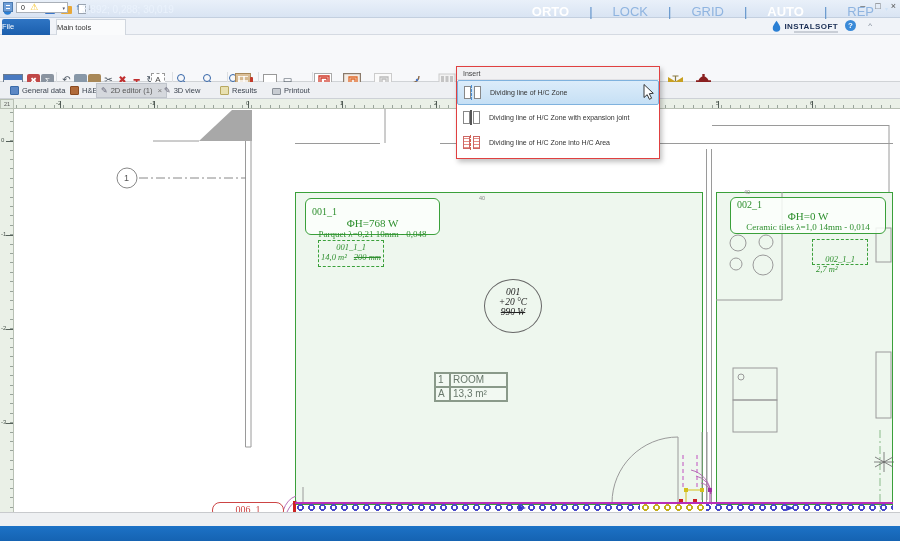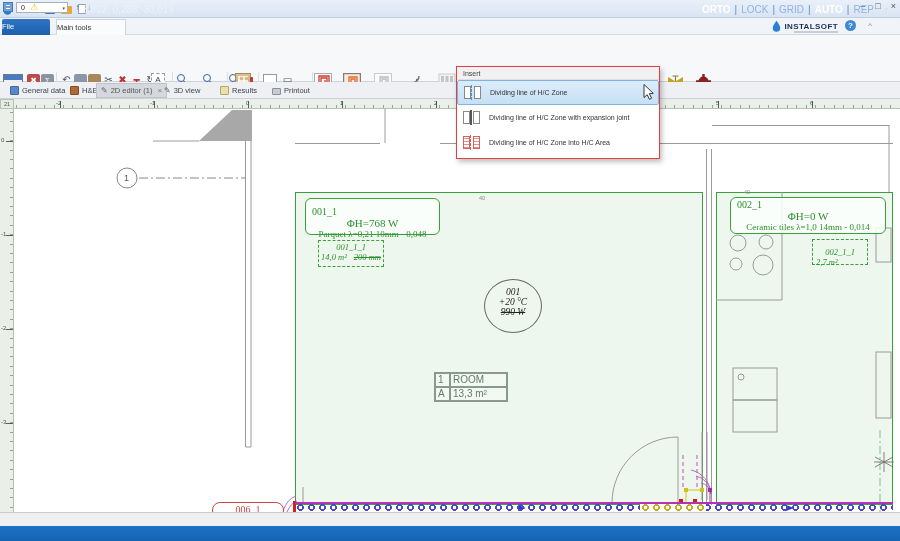--- a/index.html
+++ b/index.html
@@ -98,21 +98,21 @@
   .ltab{display:flex;align-items:center;gap:2px;padding:0 3px;font-size:6px;color:#333;border:1px solid #c4c8cc;border-bottom:none;background:#f2f3f5;white-space:nowrap}
   .ltab.active{background:#fff;font-weight:bold}
   .lt-on{color:#e8a800;font-size:6px}
   .lt-off{color:#cc2222;font-size:6px}
   .ltmore{left:864px;top:514px;font-size:6px;color:#556}
   .monico{left:876px;top:513.5px;width:16px;height:11px;background:linear-gradient(#7ec8d8,#3a88b8);border:1px solid #2a6888;border-radius:1px}
   
   #statusbar{left:0;top:526px;width:900px;height:15px;background:linear-gradient(#1d72c6,#1563b2);color:#fff;z-index:50}
   .warnico{left:30px;top:3px;color:#f4c020;font-size:9px;line-height:9px}
   .coords{left:82px;top:4px;font-size:10px;color:#eaf2fc}
-  .modes{right:26px;top:4px;display:flex;gap:4px;font-size:10px}
+  .modes{right:26px;top:4px;display:flex;gap:20px;font-size:13px}
   .mode{color:#8fb4e0}
   .mode.on{color:#fff;font-weight:bold}
   .msep{color:#5b8fc9}
   .modearr{right:12px;top:5px;font-size:6px;color:#cfe2f6}
   
   .ricon{display:block}
 </style>
 </head>
 <body>
 
@@ -449,21 +449,21 @@
       <span>14,0 m²</span>
       <span style="text-decoration:line-through">200 mm</span>
     </div>
   </div>
 
   <div class="abs annbox" style="left:730px;top:98px;width:156px;height:37px;padding-top:1px">
     <div style="font-size:10px;text-align:left;padding-left:6px">002_1</div>
     <div style="font-size:11px">ΦH=0 W</div>
     <div style="font-size:9px">Ceramic tiles λ=1,0 14mm - 0,014</div>
   </div>
-  <div class="abs anndash" style="left:812px;top:140px;width:56px;height:26px;padding-top:7px">
+  <div class="abs anndash" style="left:812px;top:140px;width:56px;height:26px;padding-top:14px">
     <div style="font-size:8.5px">002_1_1</div>
     <div style="font-size:8.5px;text-align:left;padding-left:3px">2,7 m²</div>
   </div>
 
   <div class="abs stamp" style="left:484px;top:180px;width:58px;height:54px;padding-top:7px">
     <div style="font-size:9.5px">001</div>
     <div style="font-size:9.5px">+20 °C</div>
     <div style="font-size:9.5px;text-decoration:line-through">990 W</div>
   </div>
 

